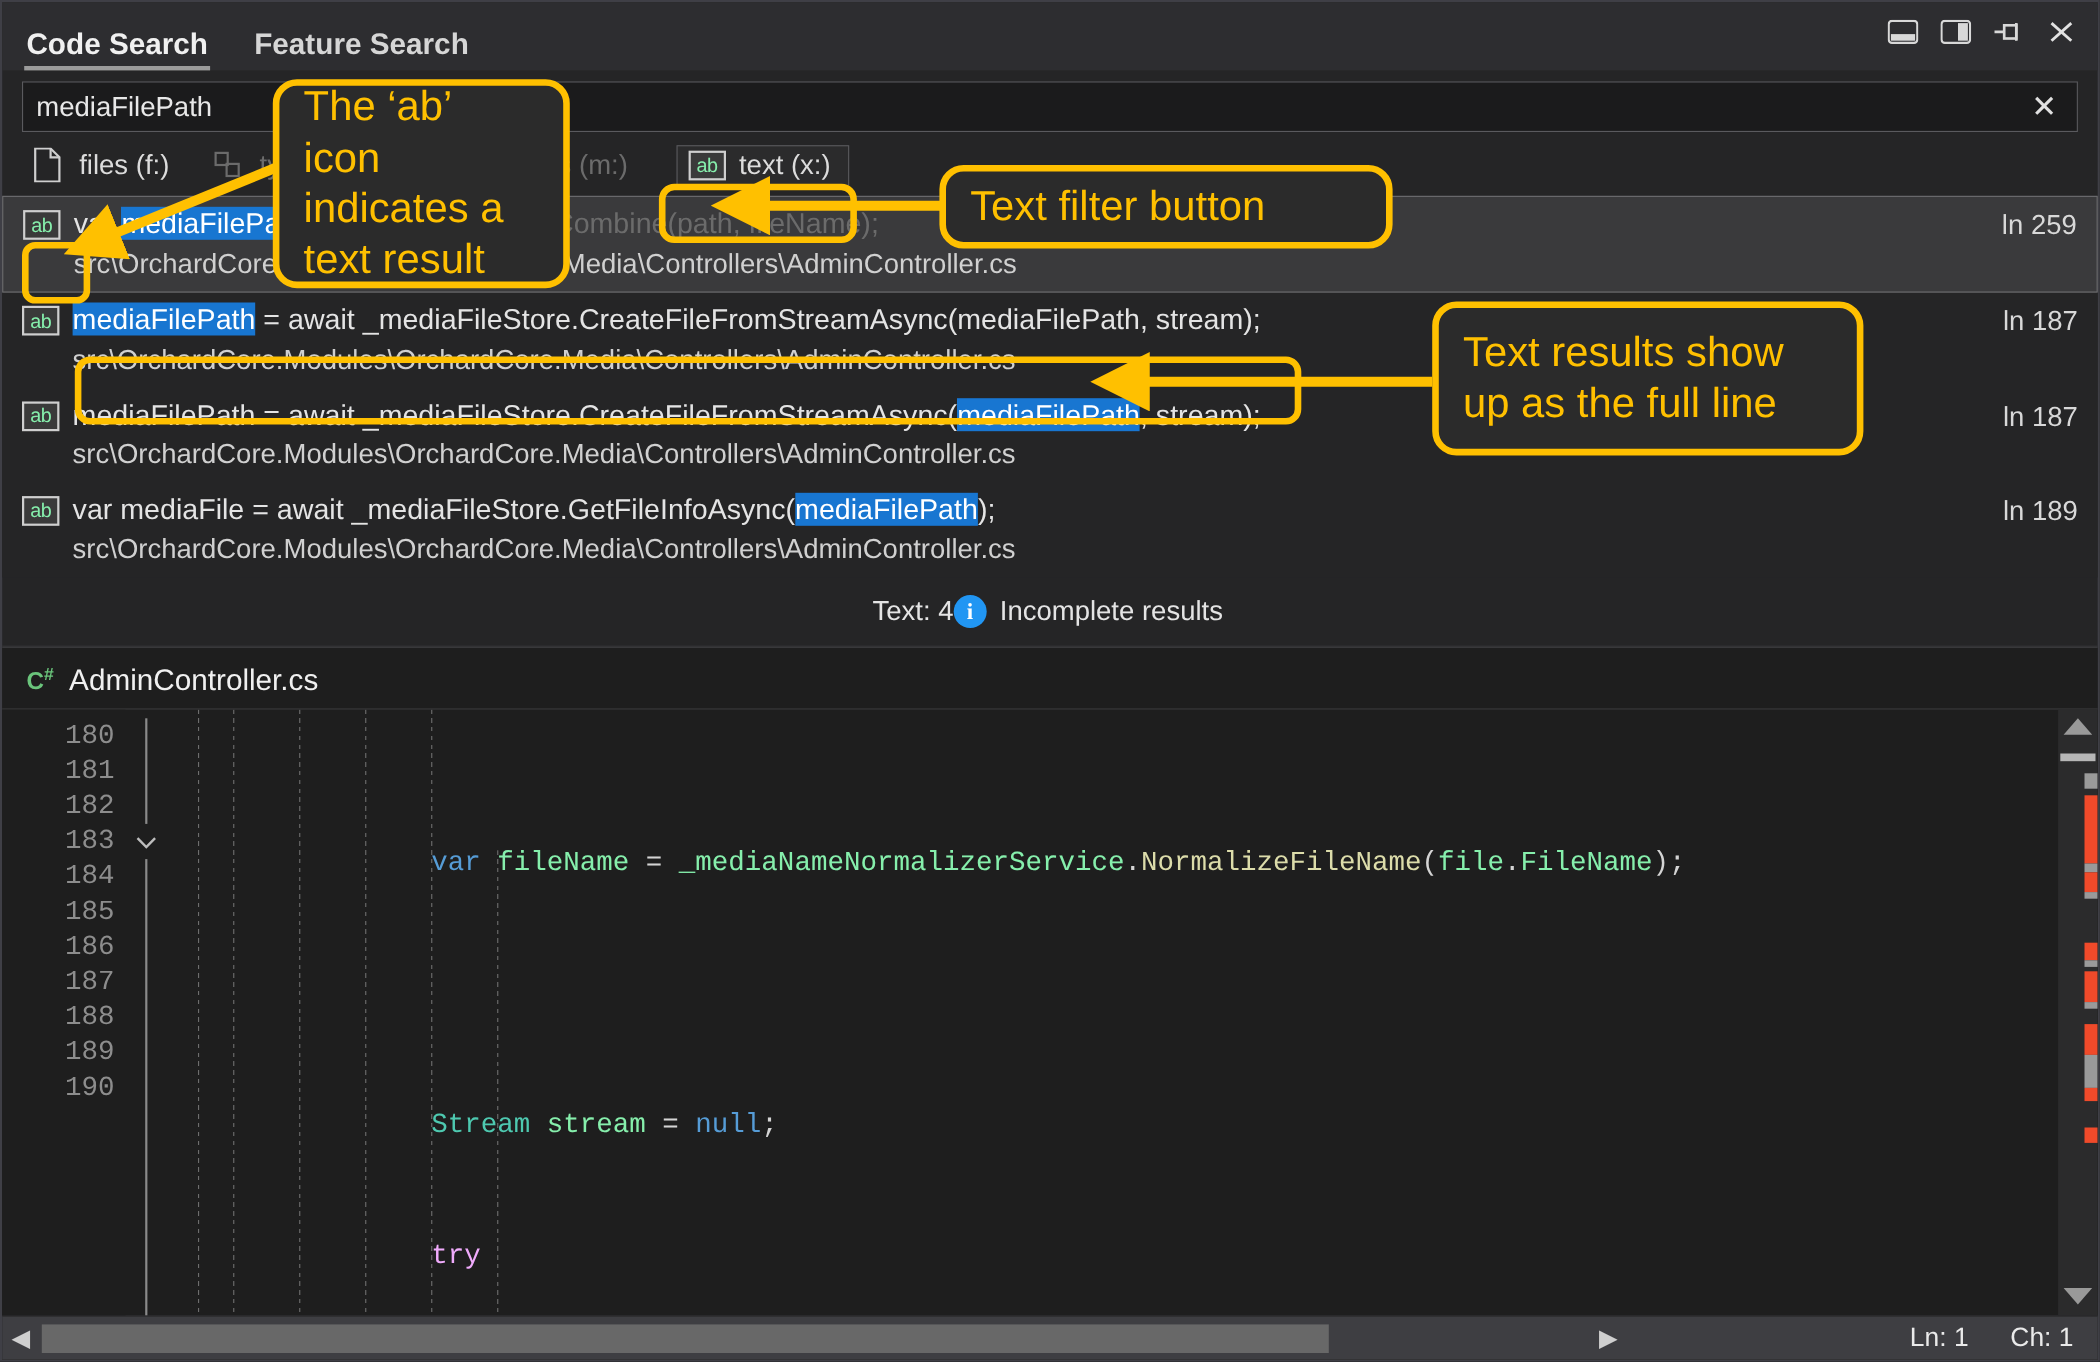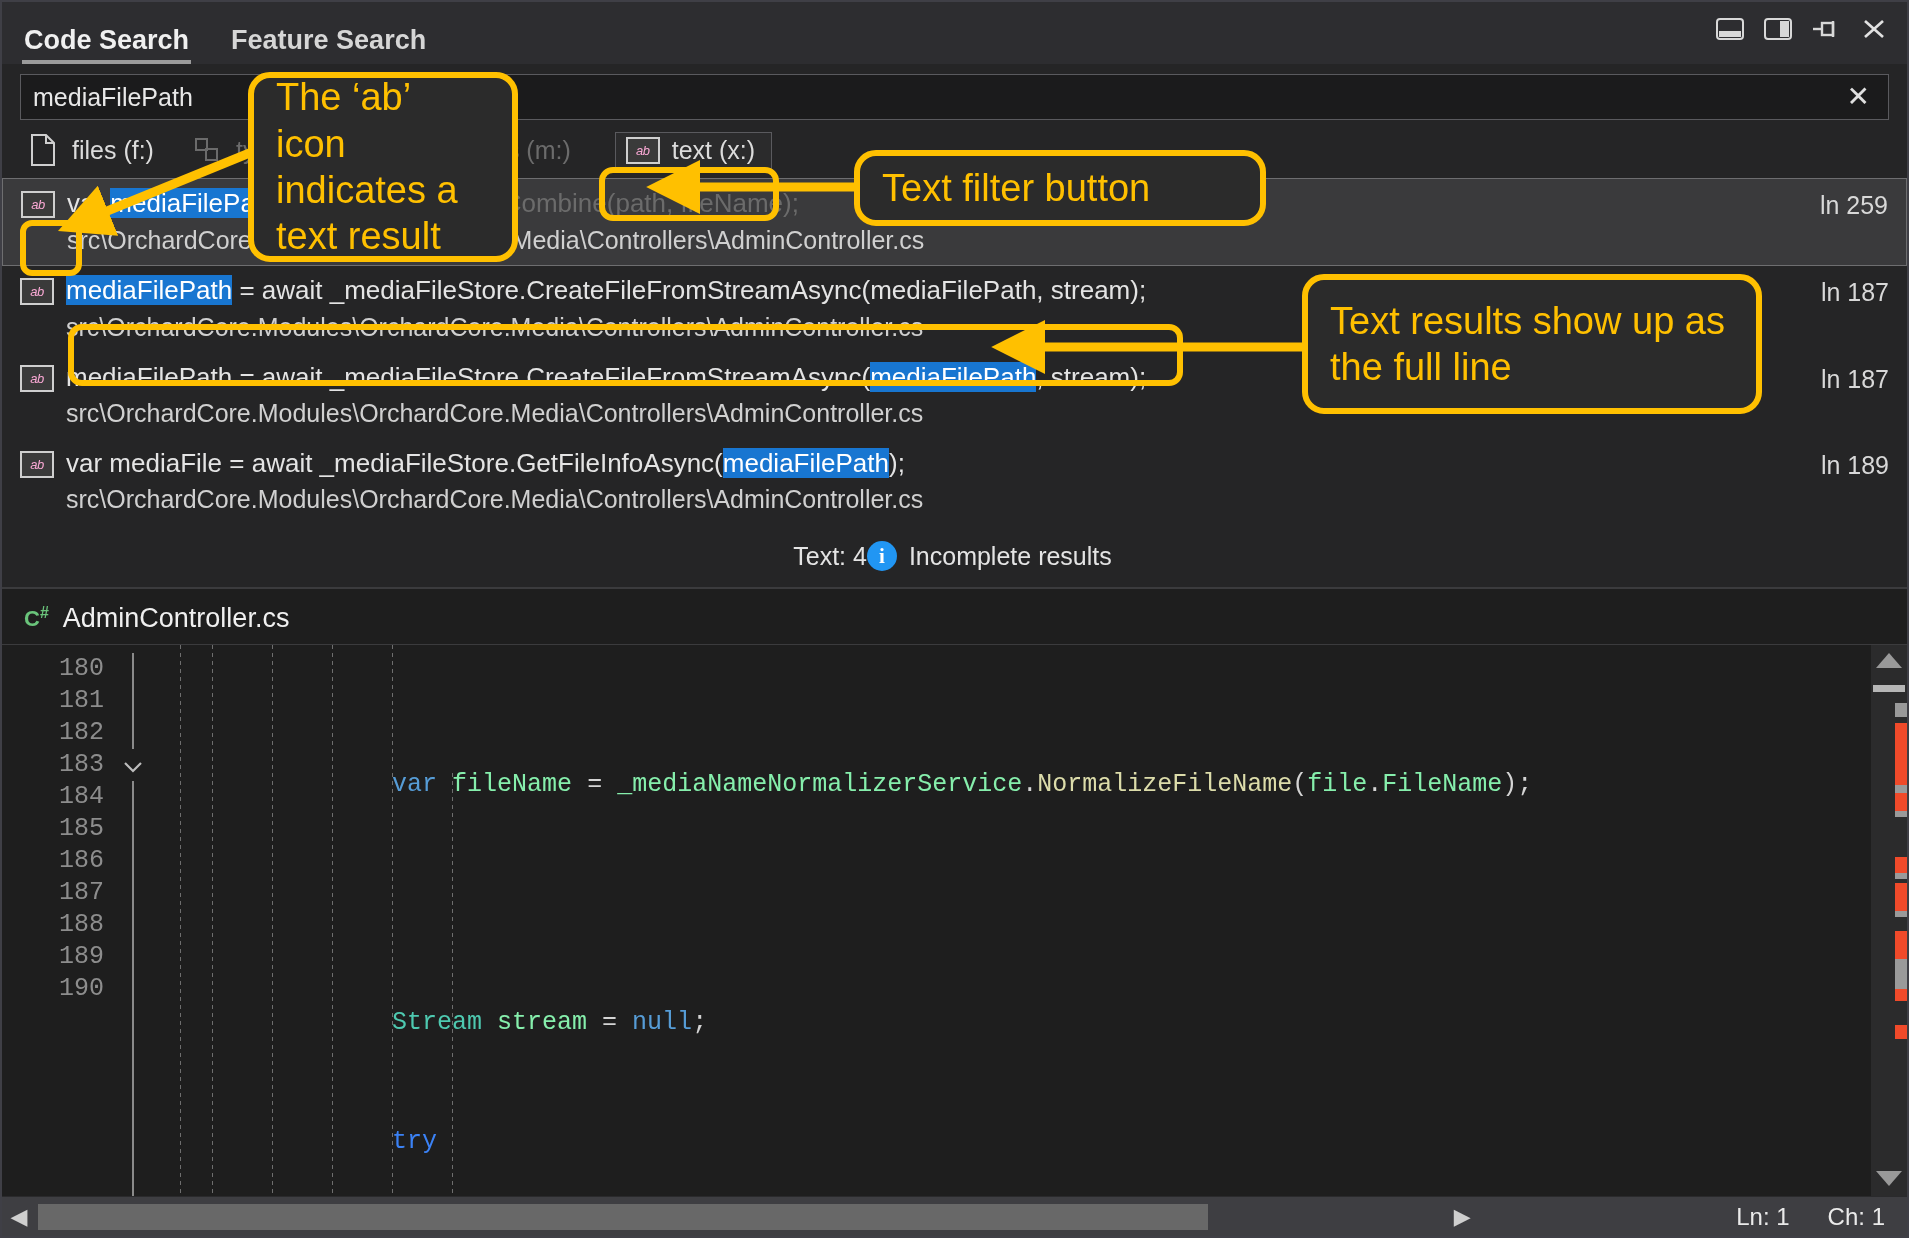--- a/index.html
+++ b/index.html
@@ -88,25 +88,24 @@
     padding: 3px 16px 3px 10px;
     margin-left: 14px;
   }
   .ficon { width: 34px; height: 32px; display:flex; align-items:center; justify-content:center; }
 
   .ab-icon {
     width: 34px; height: 27px;
     border: 2px solid #cfcfcf;
     background: #3a3a3a;
     display: inline-flex; align-items: center; justify-content: center;
-    color: #f9a8d4; font-size: 13px; letter-spacing: -0.5px;
+    color: #86efac; font-size: 18px; letter-spacing: -0.5px;
     font-family: "Liberation Sans", sans-serif;
     line-height: 1;
     position: relative;
-    font-style: italic;
   }
 
   
   .results {
     flex: 0 0 auto;
     padding: 0 0 0 0;
     background: #252526;
   }
   .result {
     position: relative;
@@ -196,21 +195,21 @@
   }
   .cl { height: 32px; line-height: 32px; }
   .indentguides {
     position: absolute; inset: 0; pointer-events: none;
   }
   .ig {
     position: absolute; top: 0; bottom: 0; width: 1px;
     background: repeating-linear-gradient(to bottom,#6e6e6e 0 4px, transparent 4px 8px);
   }
   .k-blue { color: #569cd6; }
-  .k-purple { color: #3b82f6; }
+  .k-purple { color: #f0abfc; }
   .k-teal { color: #4ec9b0; }
   .k-var { color: #86efac; }
   .k-fn { color: #dcdcaa; }
   .k-plain { color: #d4d4d4; }
 
   .vscroll {
     width: 36px; min-width: 36px; background: #2b2b2c;
     display: flex; flex-direction: column; align-items: center;
     position: relative;
   }
@@ -510,17 +509,17 @@
   <div class="hlbox" style="left:66px; top:322px; width:1115px; height:62px; border-radius:14px;"></div>
 
   <div class="callout" style="left:852px; top:148px; width:412px; height:76px; display:flex; align-items:center;">
     <span>Text filter button</span>
   </div>
 
   <div class="callout" style="left:246px; top:70px; width:270px; height:190px; display:flex; align-items:center;">
     <span>The ‘ab’ icon indicates a text result</span>
   </div>
 
-  <div class="callout" style="left:1300px; top:272px; width:460px; height:140px; display:flex; align-items:center;">
+  <div class="callout" style="left:1300px; top:272px; width:392px; height:140px; display:flex; align-items:center;">
     <span>Text results show up as the full line</span>
   </div>
 
 </div>
 
 </body></html>

